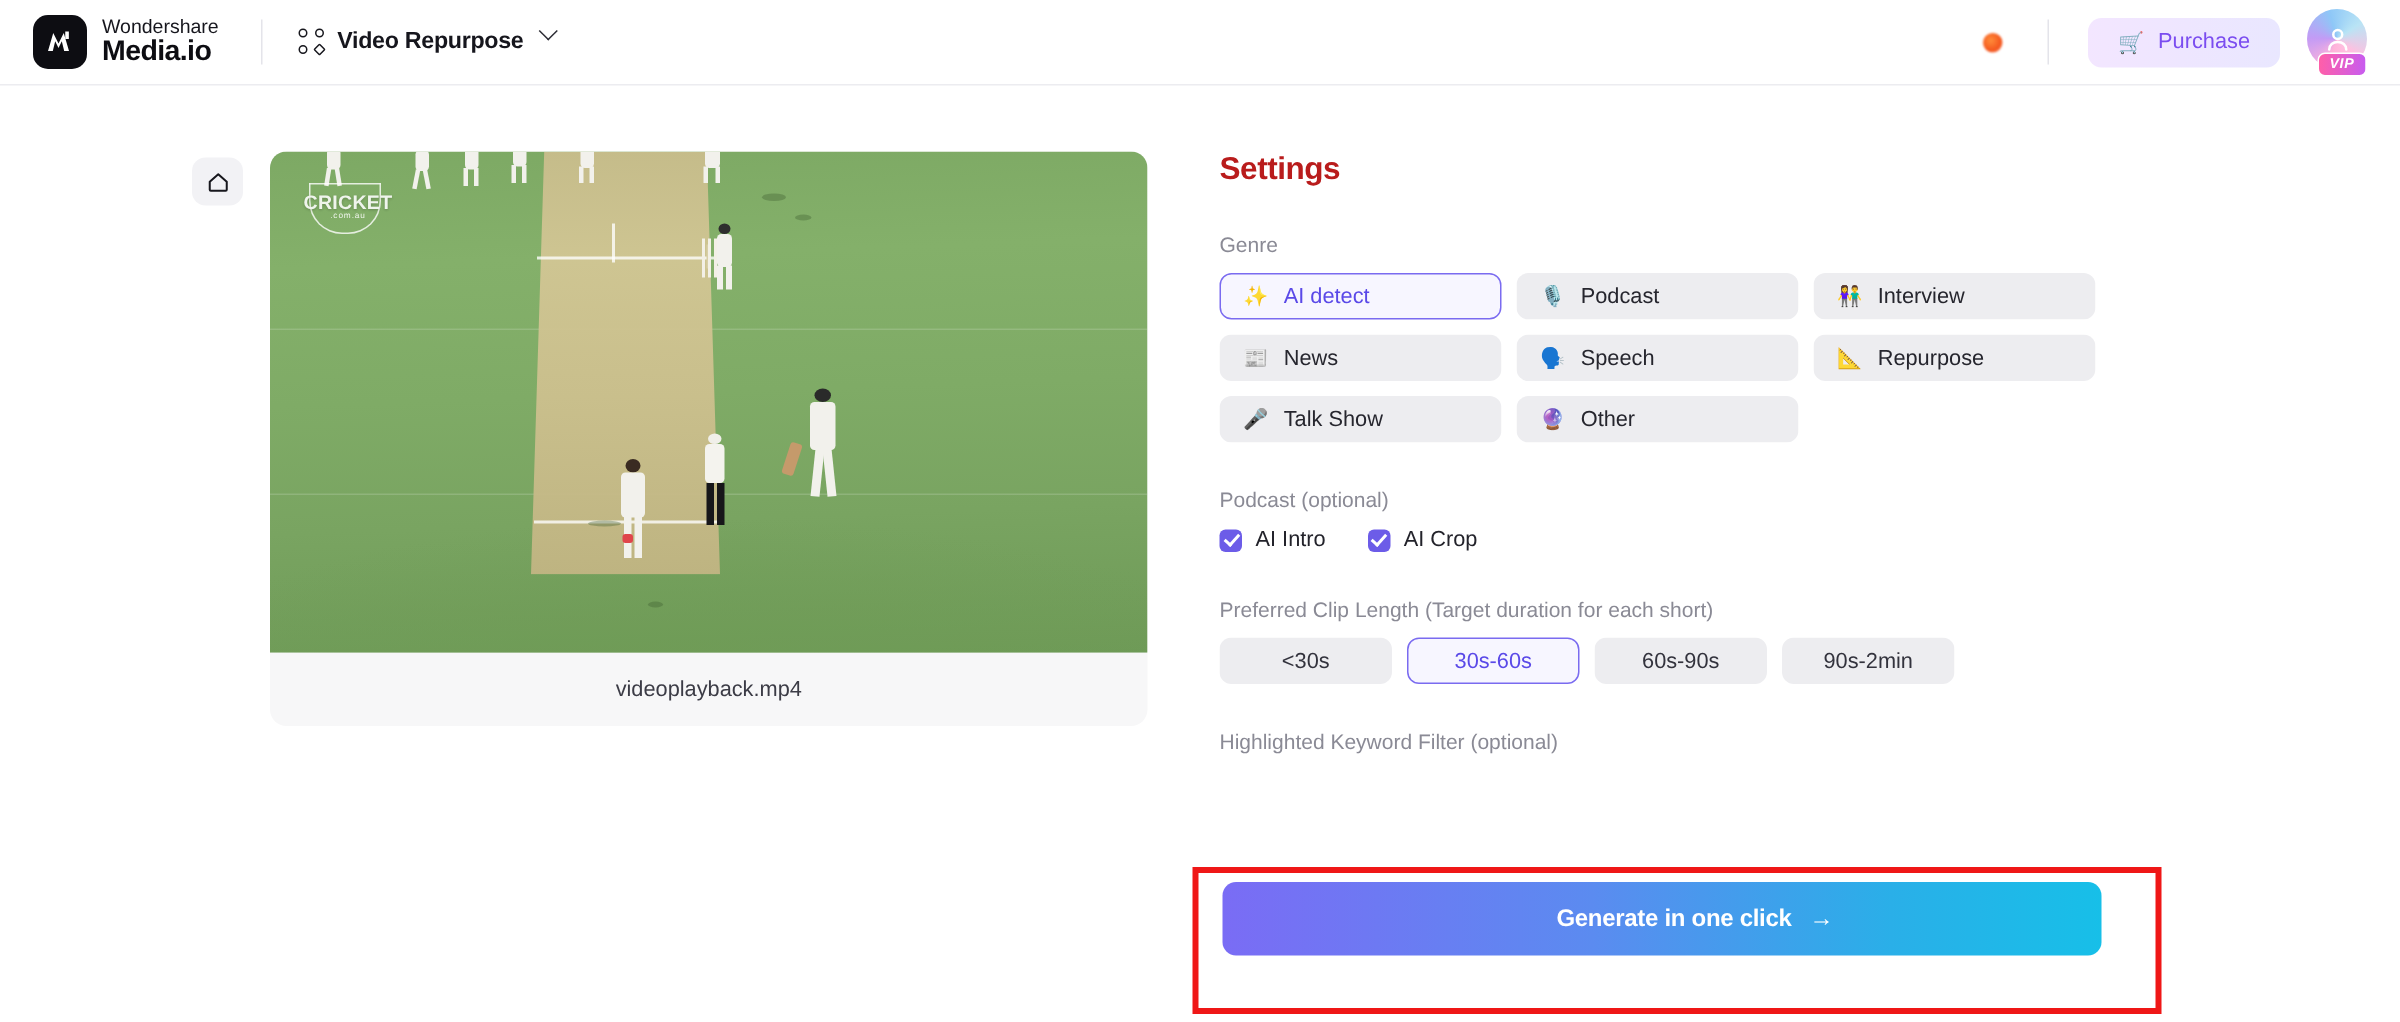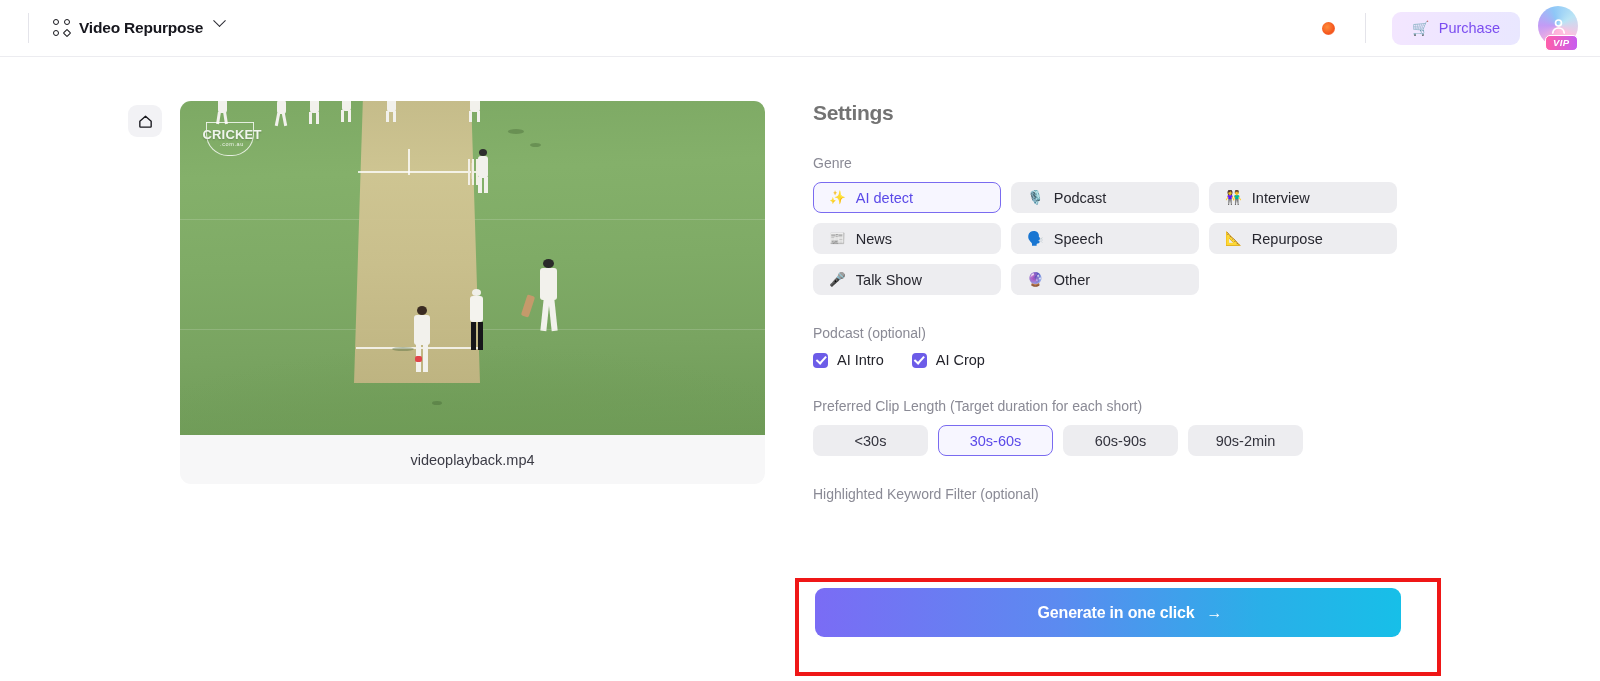--- a/index.html
+++ b/index.html
@@ -159,21 +159,21 @@
   }
 
   .video-name {
     height: 49px;
     display: flex; align-items: center; justify-content: center;
     font-size: 14.5px; color: #3c3c46;
   }
 
   
   .settings { position: absolute; left: 813px; top: 101px; width: 600px; }
-  .settings-title { font-size: 21px; font-weight: bold; color: #737373; letter-spacing: -0.3px; }
+  .settings-title { font-size: 21px; font-weight: bold; color: #b91c1c; letter-spacing: -0.3px; }
   .field-label { font-size: 14px; color: #8a8a95; margin-top: 30px; margin-bottom: 11px; }
 
   .genre-grid { display: grid; grid-template-columns: repeat(3, 188px); gap: 10px 10px; }
   .genre-btn {
     height: 31px; border-radius: 8px;
     background: #ededf0; border: 1px solid transparent;
     display: flex; align-items: center; padding-left: 15px; gap: 10px;
     font-size: 14.5px; color: #26262e; cursor: pointer;
   }
   .genre-btn.active {
@@ -233,20 +233,32 @@
     gap: 12px; cursor: pointer;
   }
   .gen-label { font-size: 16px; font-weight: bold; color: #ffffff; letter-spacing: -0.2px; padding-left: 44px; }
   .gen-arrow { font-size: 16px; color: #fff; }
 </style>
 </head>
 <body>
 
 <div class="header">
 
+  <div class="brand">
+    <div class="brand-mark">
+      <svg width="22" height="22" viewBox="0 0 22 22" aria-hidden="true">
+        <path d="M3 17 L6.5 5 L10 12 L13.5 5 L17 17 L13.8 17 L12.2 10.5 L10 15 L7.8 10.5 L6.2 17 Z" fill="#ffffff"></path>
+        <rect x="14.5" y="4" width="2.4" height="5" fill="#ffffff"></rect>
+      </svg>
+    </div>
+    <div class="brand-text">
+      <div class="brand-top">Wondershare</div>
+      <div class="brand-bottom">Media.io</div>
+    </div>
+  </div>
 
   <div class="head-div"></div>
 
   <div class="module-sel">
     <span class="grid-ico">
       <i class="a"></i>
         <i class="b"></i>
         <i class="c"></i>
         <i class="d"></i>
     </span>

